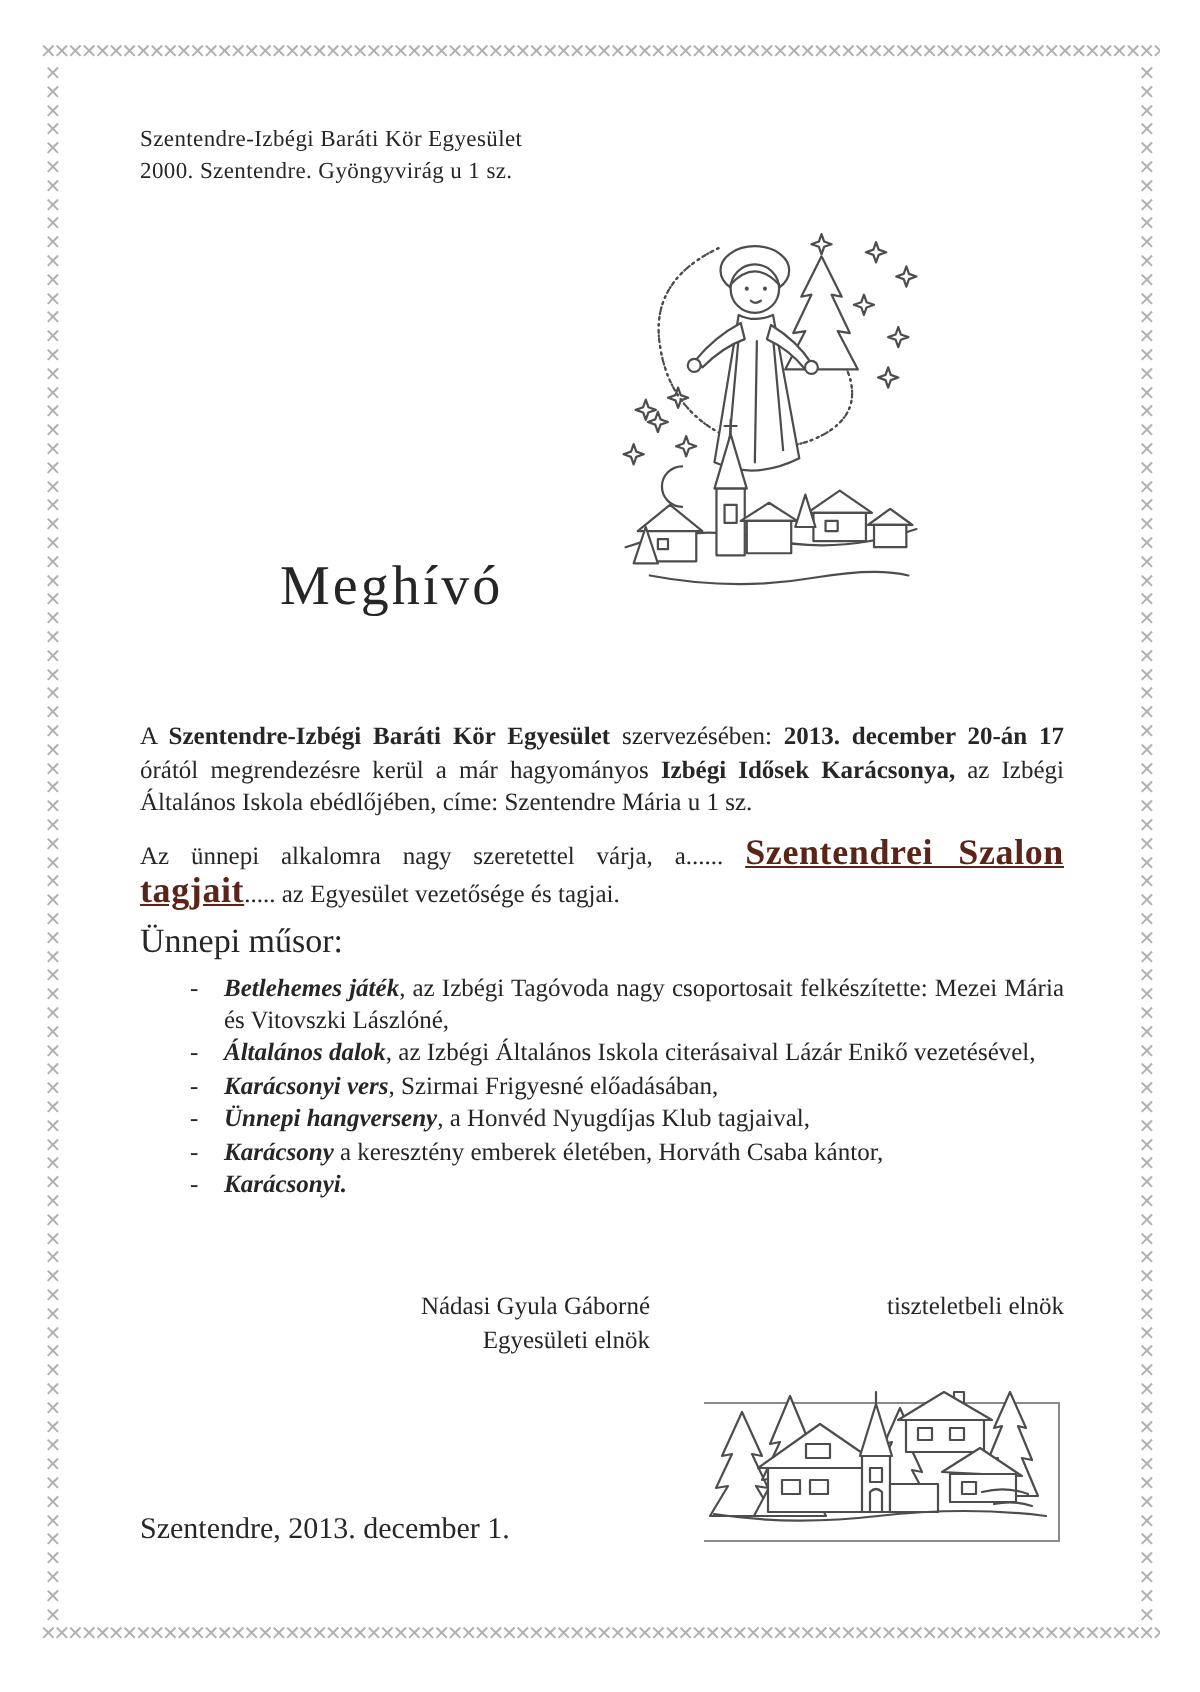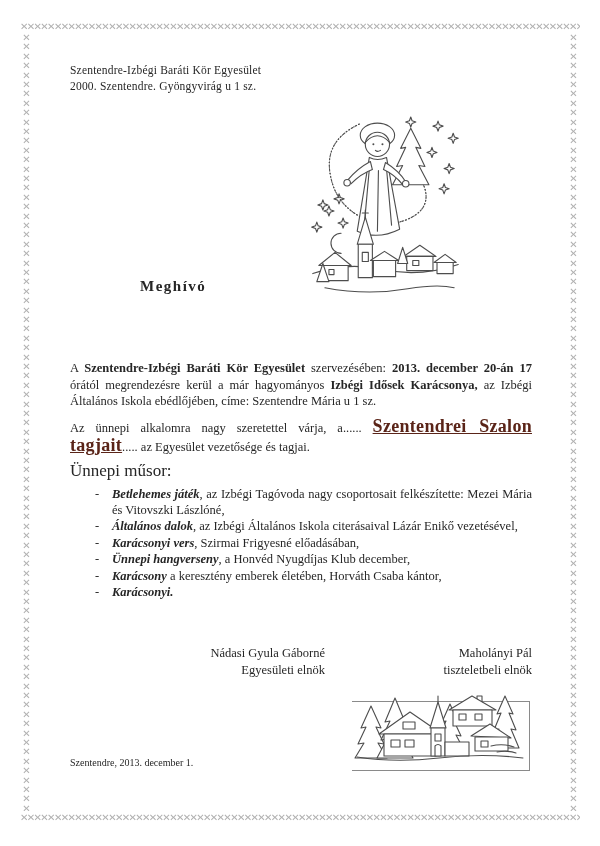--- a/index.html
+++ b/index.html
@@ -41,21 +41,21 @@
   .angel-wrap{position:absolute;left:306px;top:112px;width:158px;height:202px;}
   .village-frame{
     position:absolute;left:352px;top:701px;width:178px;height:70px;
     border-top:1px solid #8a8a8a;border-right:1px solid #8a8a8a;border-bottom:1px solid #8a8a8a;
   }
   .village-frame svg{position:absolute;left:1px;top:-16px;}
   svg .ln{fill:none;stroke:var(--ink);stroke-width:1.1;stroke-linecap:round;stroke-linejoin:round;}
   svg .fl{fill:#ffffff;stroke:var(--ink);stroke-width:1.1;stroke-linejoin:round;}
 
   
-  .title{position:absolute;left:140px;top:278px;font-size:15px;font-weight:700;letter-spacing:1.5px;}
+  .title{position:absolute;left:140px;top:278px;font-size:28px;font-weight:400;letter-spacing:1.5px;}
 
   
   .para{position:absolute;left:70px;width:462px;font-size:12.5px;line-height:16.5px;text-align:justify;}
   .p-intro{top:360px;}
   .p-invite{top:418px;}
   .b{font-weight:700;}
   .hl{font-weight:700;color:var(--hl);text-decoration:underline;font-size:18px;letter-spacing:.3px;}
 
   .program-heading{position:absolute;left:70px;top:461px;font-size:17px;}
 
@@ -65,21 +65,21 @@
   .program-list .marker{position:absolute;left:0;top:0;}
   .lead{font-weight:700;font-style:italic;}
 
   
   .signatures{position:absolute;left:70px;top:645px;width:462px;display:flex;font-size:12.5px;line-height:17px;}
   .sig{text-align:right;}
   .sig-left{width:255px;}
   .sig-right{width:207px;}
 
   
-  .date-line{position:absolute;left:70px;top:757px;font-size:10px;}
+  .date-line{position:absolute;left:70px;top:757px;font-size:15px;}
 </style>
 </head>
 <body>
 
 <div class="border-strip border-top">✕✕✕✕✕✕✕✕✕✕✕✕✕✕✕✕✕✕✕✕✕✕✕✕✕✕✕✕✕✕✕✕✕✕✕✕✕✕✕✕✕✕✕✕✕✕✕✕✕✕✕✕✕✕✕✕✕✕✕✕✕✕✕✕✕✕✕✕✕✕✕✕✕✕✕✕✕✕✕✕✕✕✕✕✕✕✕✕✕✕✕✕✕✕✕✕✕✕✕✕✕✕✕✕✕✕✕✕✕✕✕✕✕✕✕✕✕✕✕✕✕✕✕✕✕✕✕✕✕✕✕✕✕✕✕✕✕✕✕✕✕✕✕✕✕✕✕✕✕✕✕✕✕✕✕✕✕✕✕✕✕✕✕✕✕✕✕✕✕✕✕✕✕✕✕✕✕✕✕✕✕✕✕✕✕✕✕✕✕✕✕✕✕✕✕✕✕✕✕✕✕✕✕✕✕✕✕✕✕✕✕✕✕✕✕✕✕✕✕✕</div>
 <div class="border-strip border-bottom">✕✕✕✕✕✕✕✕✕✕✕✕✕✕✕✕✕✕✕✕✕✕✕✕✕✕✕✕✕✕✕✕✕✕✕✕✕✕✕✕✕✕✕✕✕✕✕✕✕✕✕✕✕✕✕✕✕✕✕✕✕✕✕✕✕✕✕✕✕✕✕✕✕✕✕✕✕✕✕✕✕✕✕✕✕✕✕✕✕✕✕✕✕✕✕✕✕✕✕✕✕✕✕✕✕✕✕✕✕✕✕✕✕✕✕✕✕✕✕✕✕✕✕✕✕✕✕✕✕✕✕✕✕✕✕✕✕✕✕✕✕✕✕✕✕✕✕✕✕✕✕✕✕✕✕✕✕✕✕✕✕✕✕✕✕✕✕✕✕✕✕✕✕✕✕✕✕✕✕✕✕✕✕✕✕✕✕✕✕✕✕✕✕✕✕✕✕✕✕✕✕✕✕✕✕✕✕✕✕✕✕✕✕✕✕✕✕✕✕✕</div>
 <div class="border-strip border-left">✕✕✕✕✕✕✕✕✕✕✕✕✕✕✕✕✕✕✕✕✕✕✕✕✕✕✕✕✕✕✕✕✕✕✕✕✕✕✕✕✕✕✕✕✕✕✕✕✕✕✕✕✕✕✕✕✕✕✕✕✕✕✕✕✕✕✕✕✕✕✕✕✕✕✕✕✕✕✕✕✕✕✕✕✕✕✕✕✕✕✕✕✕✕✕✕✕✕✕✕✕✕✕✕✕✕✕✕✕✕✕✕✕✕✕✕✕✕✕✕✕✕✕✕✕✕✕✕✕✕✕✕✕✕✕✕✕✕✕✕✕✕✕✕✕✕✕✕✕✕✕✕✕✕✕✕✕✕✕✕✕✕✕✕✕✕✕✕✕✕✕✕✕✕✕✕✕✕✕✕✕✕✕✕✕✕✕✕✕✕✕✕✕✕✕✕✕✕✕✕✕✕✕✕✕✕✕✕✕✕✕✕✕✕✕✕✕✕✕✕</div>
 <div class="border-strip border-right">✕✕✕✕✕✕✕✕✕✕✕✕✕✕✕✕✕✕✕✕✕✕✕✕✕✕✕✕✕✕✕✕✕✕✕✕✕✕✕✕✕✕✕✕✕✕✕✕✕✕✕✕✕✕✕✕✕✕✕✕✕✕✕✕✕✕✕✕✕✕✕✕✕✕✕✕✕✕✕✕✕✕✕✕✕✕✕✕✕✕✕✕✕✕✕✕✕✕✕✕✕✕✕✕✕✕✕✕✕✕✕✕✕✕✕✕✕✕✕✕✕✕✕✕✕✕✕✕✕✕✕✕✕✕✕✕✕✕✕✕✕✕✕✕✕✕✕✕✕✕✕✕✕✕✕✕✕✕✕✕✕✕✕✕✕✕✕✕✕✕✕✕✕✕✕✕✕✕✕✕✕✕✕✕✕✕✕✕✕✕✕✕✕✕✕✕✕✕✕✕✕✕✕✕✕✕✕✕✕✕✕✕✕✕✕✕✕✕✕✕</div>
 
 <div class="letterhead">
@@ -153,32 +153,31 @@
 <p class="para p-intro"><span>A </span><span class="b">Szentendre-Izbégi Baráti Kör Egyesület</span><span> szervezésében: </span><span class="b">2013. december 20-án 17</span><span> órától megrendezésre kerül a már hagyományos </span><span class="b">Izbégi Idősek Karácsonya,</span><span> az Izbégi Általános Iskola ebédlőjében, címe: Szentendre Mária u 1 sz.</span></p>
 
 <p class="para p-invite"><span>Az ünnepi alkalomra nagy szeretettel várja, a...... </span><span class="hl">Szentendrei Szalon tagjait</span><span>..... az Egyesület vezetősége és tagjai.</span></p>
 
 <div class="program-heading">Ünnepi műsor:</div>
 
 <ul class="program-list">
   <li><span class="marker">-</span><span class="lead">Betlehemes játék</span><span>, az Izbégi Tagóvoda nagy csoportosait felkészítette: Mezei Mária és Vitovszki Lászlóné,</span></li>
   <li><span class="marker">-</span><span class="lead">Általános dalok</span><span>, az Izbégi Általános Iskola citerásaival Lázár Enikő vezetésével,</span></li>
   <li><span class="marker">-</span><span class="lead">Karácsonyi vers</span><span>, Szirmai Frigyesné előadásában,</span></li>
-  <li><span class="marker">-</span><span class="lead">Ünnepi hangverseny</span><span>, a Honvéd Nyugdíjas Klub december,</span></li>
+  <li><span class="marker">-</span><span class="lead">Ünnepi hangverseny</span><span>, a Honvéd Nyugdíjas Klub tagjaival,</span></li>
   <li><span class="marker">-</span><span class="lead">Karácsony</span><span> a keresztény emberek életében, Horváth Csaba kántor,</span></li>
   <li><span class="marker">-</span><span class="lead">Karácsonyi.</span><span></span></li>
 </ul>
 
 <div class="signatures">
   <div class="sig sig-left">
     <div>Nádasi Gyula Gáborné</div>
     <div>Egyesületi elnök</div>
   </div>
   <div class="sig sig-right">
-    <div>Maholányi Pál</div>
     <div>tiszteletbeli elnök</div>
   </div>
 </div>
 
 <div class="village-frame">
   <svg width="175" height="85" viewBox="0 0 175 85">
 
     <path class="fl" d="M18,20 L8,42 L13,41 L5,58 L11,57 L2,72 L34,72 L25,57 L31,58 L23,41 L28,42 Z"></path>
     <path class="fl" d="M42,12 L32,36 L37,35 L28,54 L34,53 L24,72 L60,72 L50,53 L56,54 L47,35 L52,36 Z"></path>
     <path class="fl" d="M97,18 L89,36 L93,35 L86,50 L91,49 L83,64 L111,64 L103,49 L108,50 L101,35 L105,36 Z"></path>

